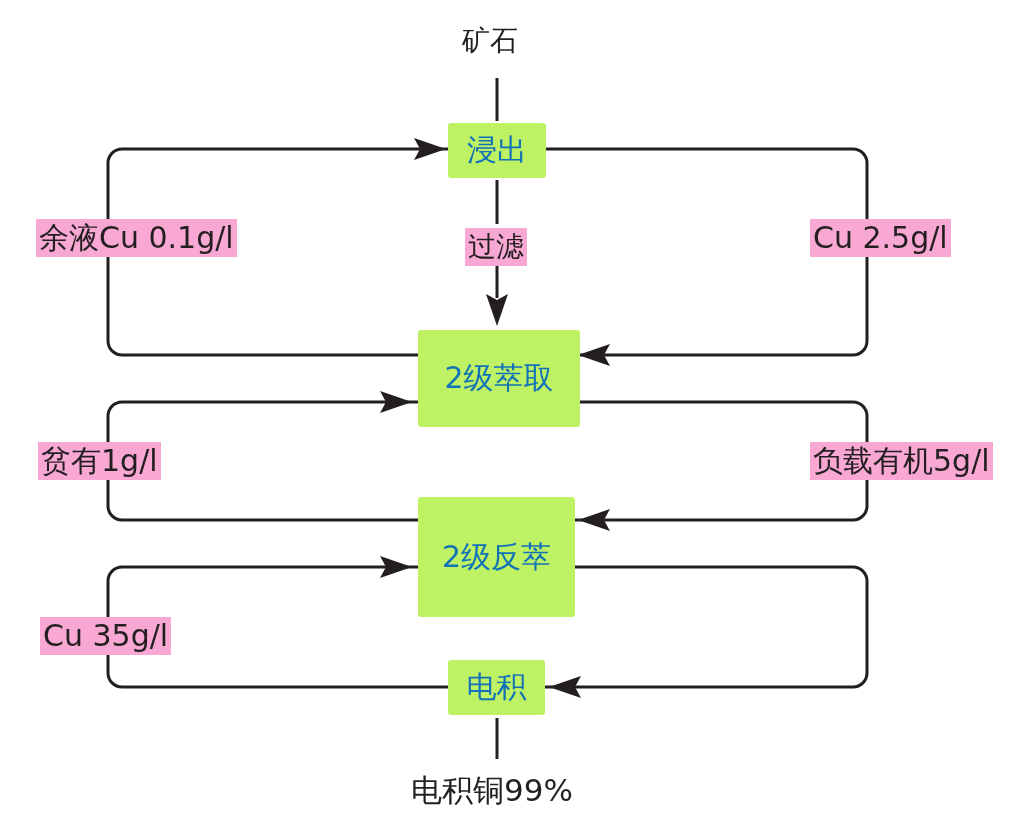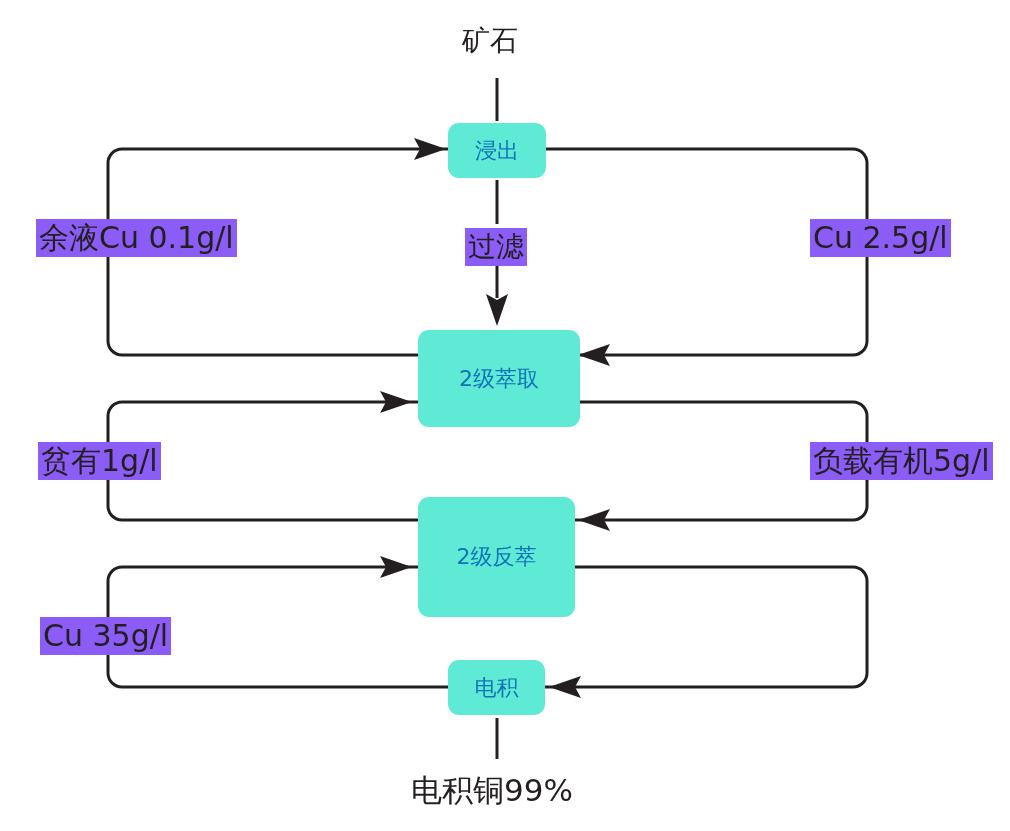--- a/index.html
+++ b/index.html
@@ -9,45 +9,45 @@
     height: 831px;
     background: #ffffff;
     font-family: "DejaVu Sans", "Liberation Sans", sans-serif;
     color: #231f20;
     overflow: hidden;
   }
   #flow-svg { position: absolute; left: 0; top: 0; }
 
   .node {
     position: absolute;
-    background: #5eead4;
-    border-radius: 11px;
+    background: #bef264;
+    border-radius: 3px;
     display: flex;
     align-items: center;
     justify-content: center;
     color: #1272b8;
-    font-size: 22px;
+    font-size: 30px;
     font-weight: 500;
     white-space: nowrap;
     z-index: 2;
   }
   .node-leach    { left: 448px; top: 123px; width:  98px; height: 55px; }
   .node-extract  { left: 418px; top: 330px; width: 162px; height: 97px; }
   .node-strip    { left: 418px; top: 497px; width: 157px; height: 120px; }
   .node-ew       { left: 448px; top: 660px; width:  97px; height: 55px; }
 
   .lbl {
     position: absolute;
     font-size: 30px;
     line-height: 38px;
     white-space: nowrap;
     color: #231f20;
     z-index: 3;
   }
-  .lbl-bg { background: #8b5cf6; padding: 0 3px; }
+  .lbl-bg { background: #f9a8d4; padding: 0 3px; }
   .lbl-center { transform: translateX(-50%); }
 
   .lbl-ore       { left: 490px; top:  22px; font-size: 28px; }
   .lbl-filter    { left: 496px; top: 228px; font-size: 28px; }
   .lbl-raffinate { left:  36px; top: 219px; }
   .lbl-pls       { left: 810px; top: 219px; }
   .lbl-leanorg   { left:  38px; top: 442px; }
   .lbl-loadorg   { left: 810px; top: 442px; }
   .lbl-spent     { left:  40px; top: 617px; }
   .lbl-rich      { left: 810px; top: 613px; }

